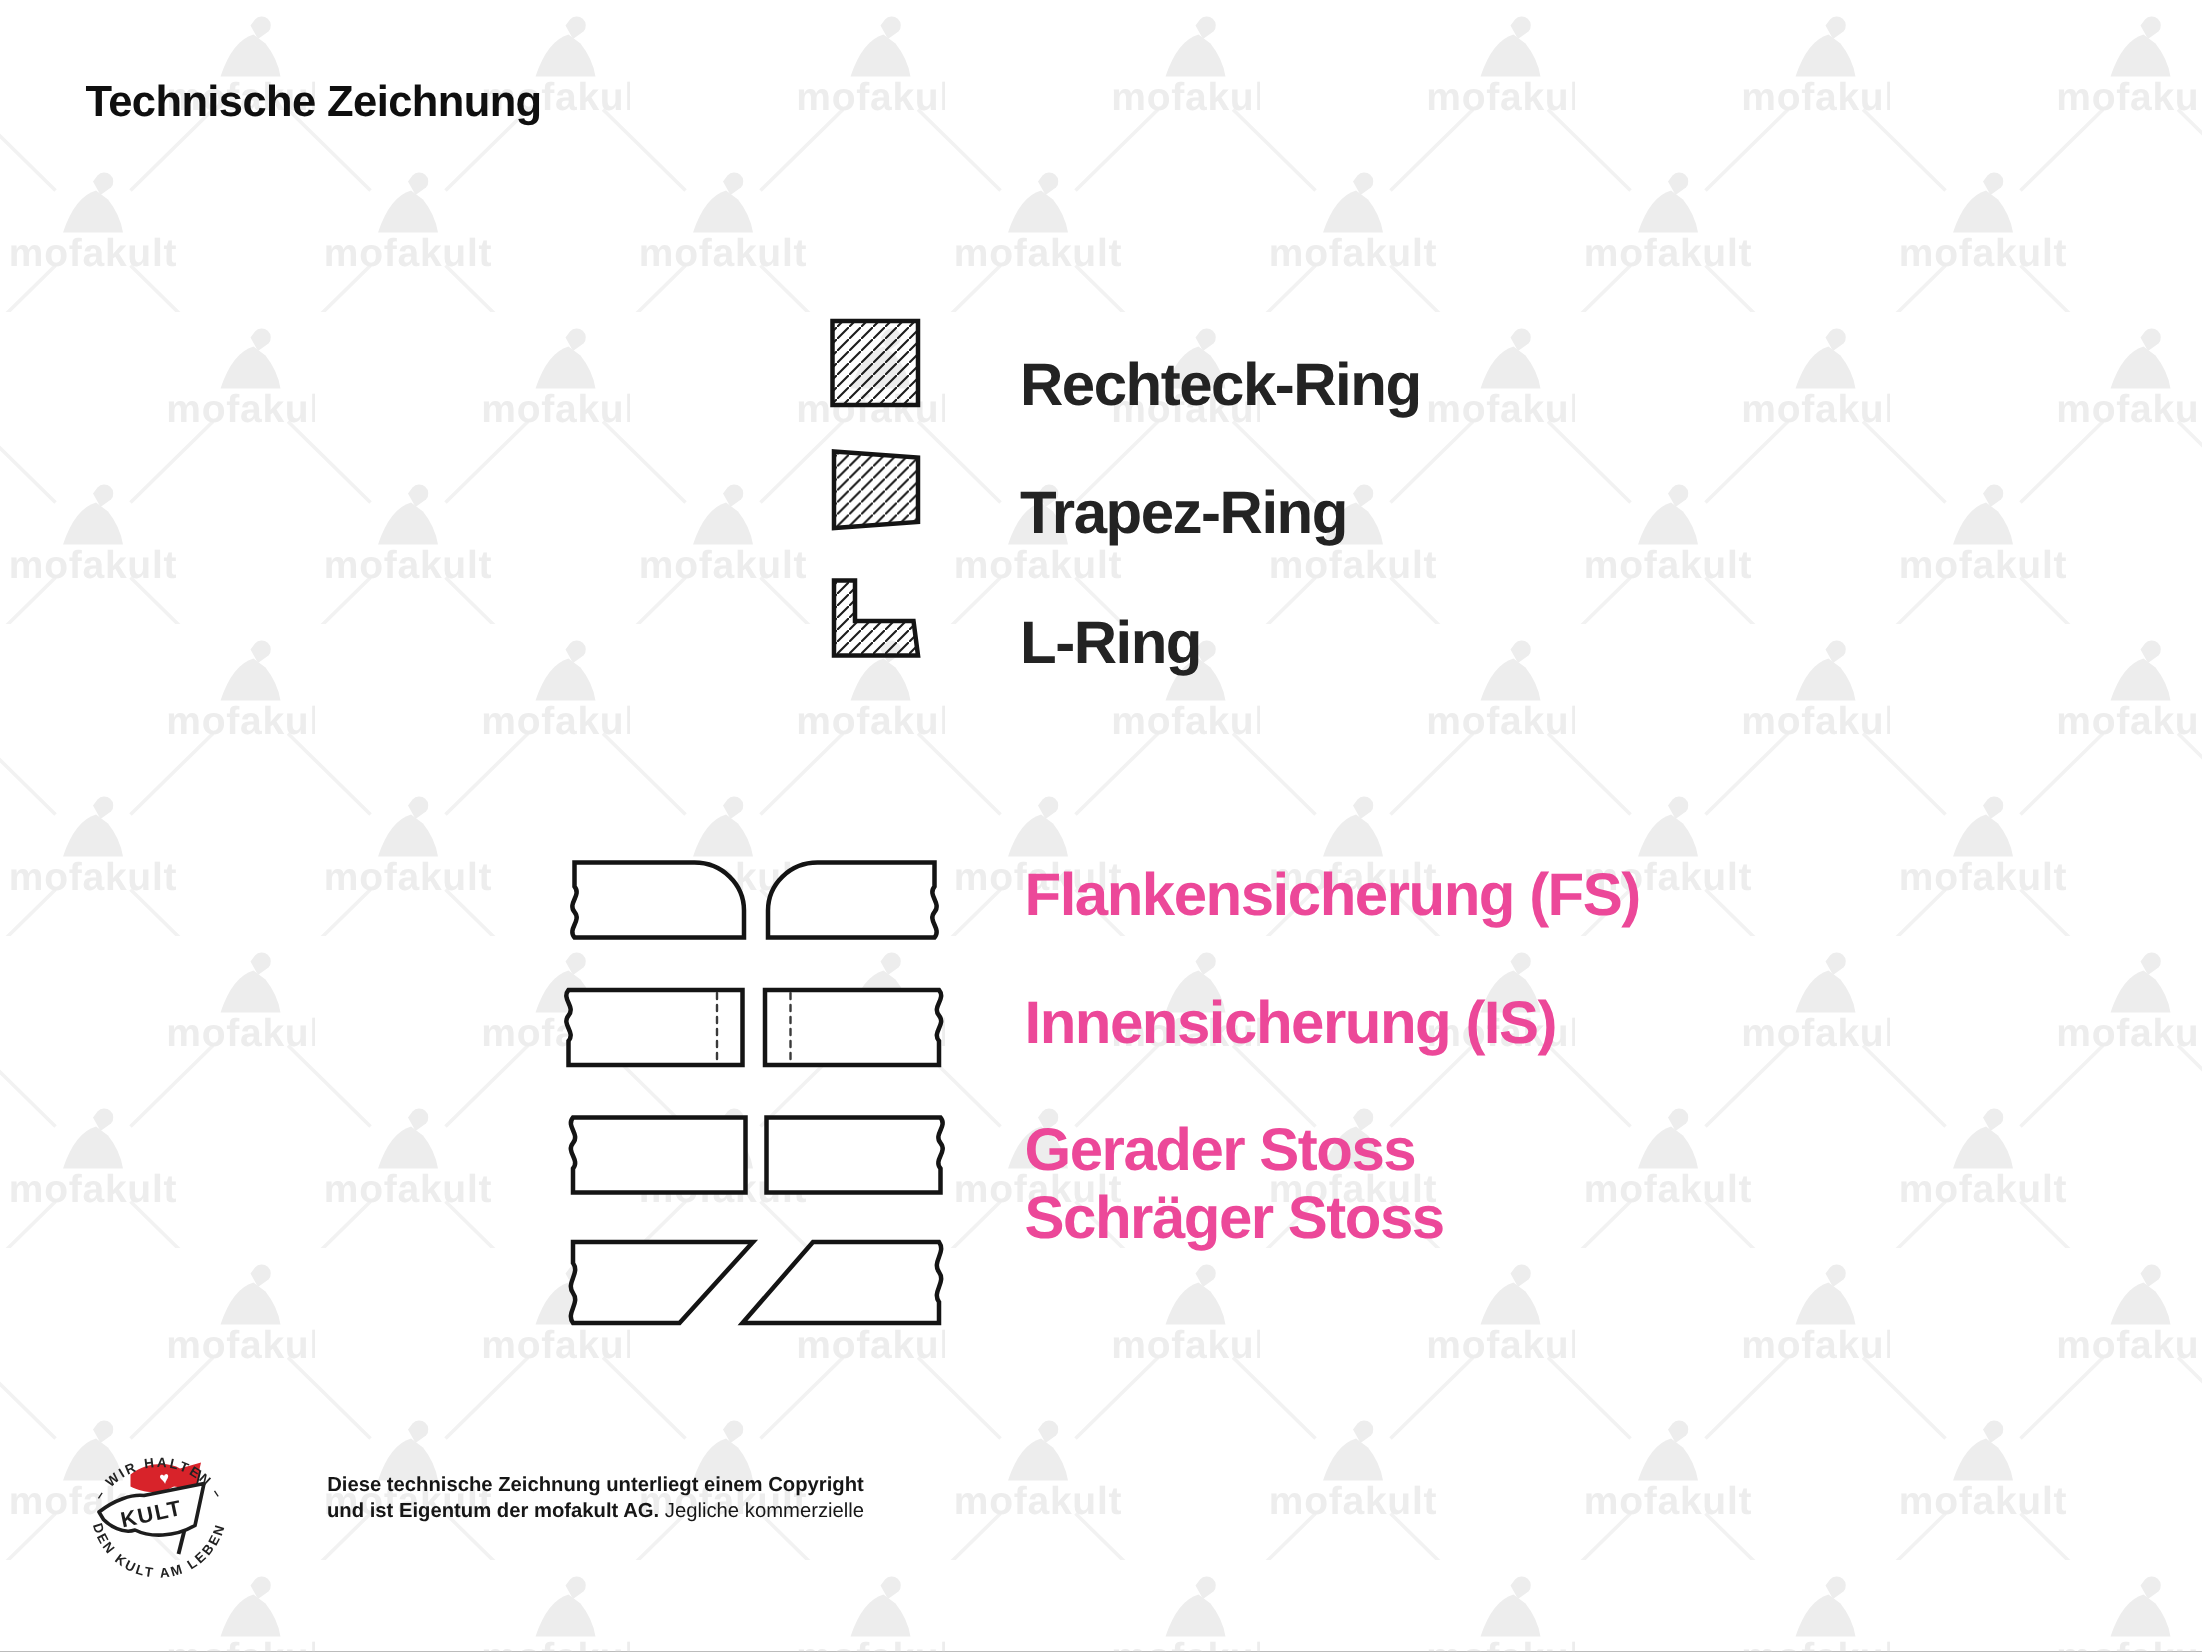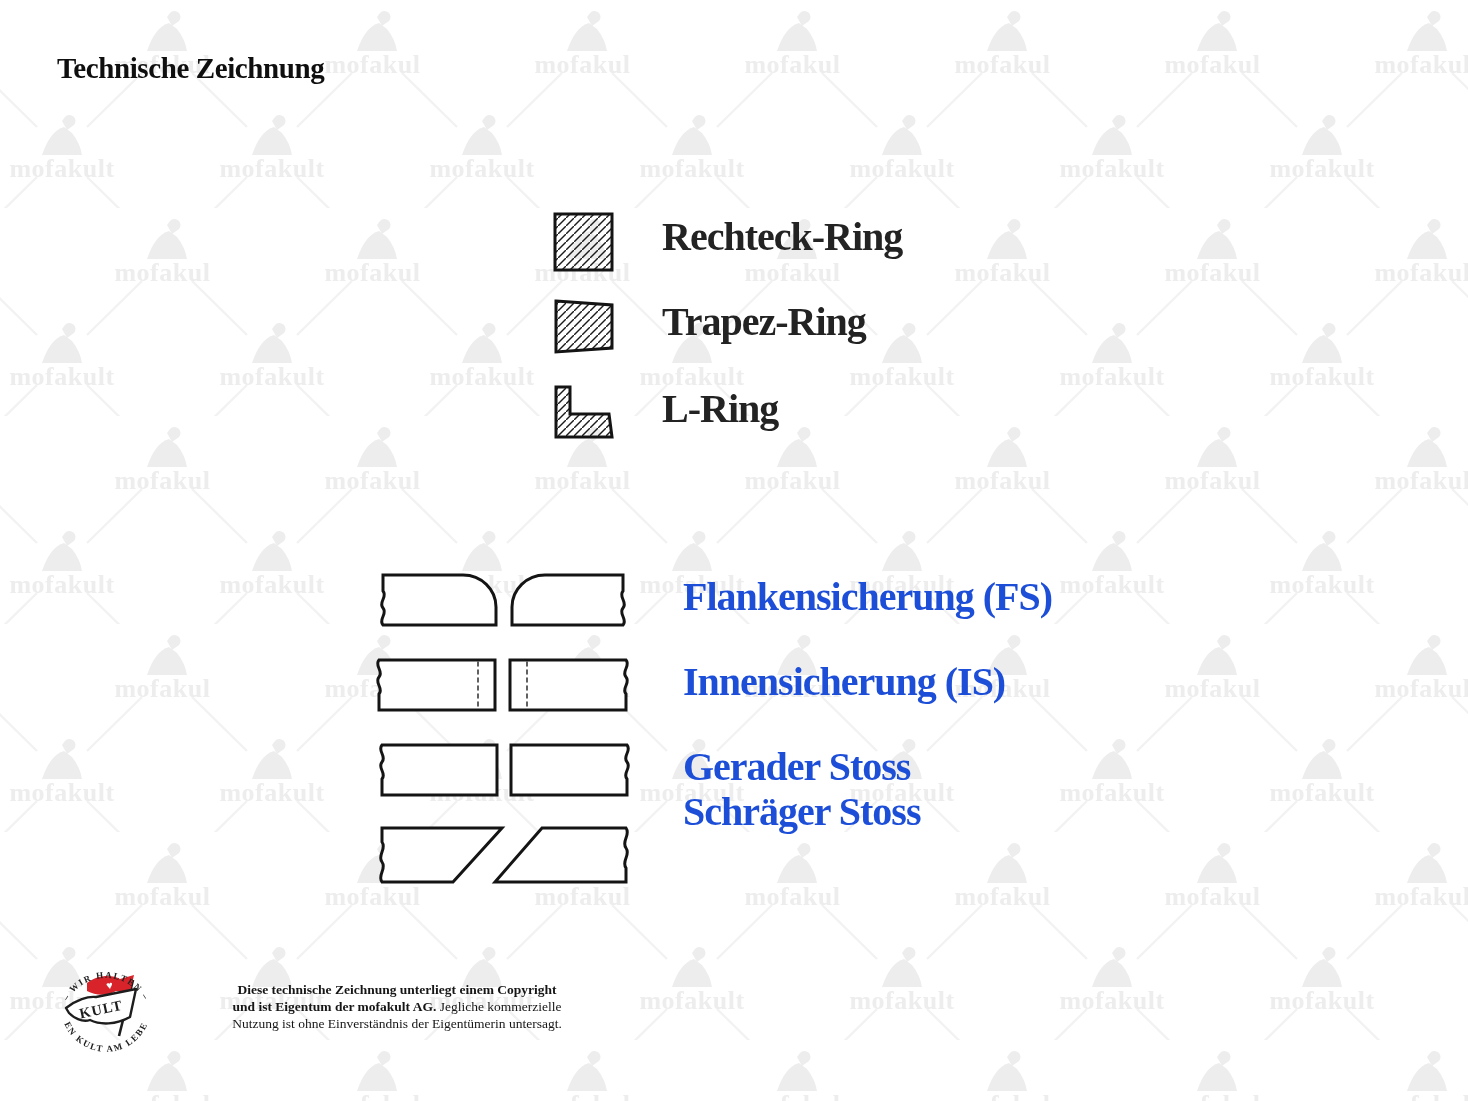--- a/index.html
+++ b/index.html
@@ -1,22 +1,22 @@
 <!DOCTYPE html>
 <html><head>
 <meta charset="utf-8">
 <style>
   html,body{margin:0;padding:0;background:#888;}
   #page{position:relative;width:1468px;height:1101px;background:#ffffff;overflow:hidden;
-        font-family:Liberation Serif, serif;margin:0 auto;}
+        font-family:Liberation Sans, sans-serif;margin:0 auto;}
   #wm-layer{position:absolute;left:0;top:0;z-index:0;}
   .content{position:absolute;z-index:1;}
   #title{left:57px;top:52px;font-size:29px;font-weight:bold;letter-spacing:-0.4px;color:#0f0f0f;}
-  .ring-label{position:absolute;left:662px;font-size:40px;font-weight:bold;letter-spacing:-1px;color:#232323;white-space:nowrap;line-height:1;}
-  .joint-label{position:absolute;left:683px;font-size:40px;font-weight:bold;letter-spacing:-1px;color:#1d4ed8;white-space:nowrap;line-height:1;text-align:center;}
+  .ring-label{position:absolute;left:680px;font-size:40px;font-weight:bold;letter-spacing:-1px;color:#232323;white-space:nowrap;line-height:1;margin-top:20px;}
+  .joint-label{position:absolute;left:683px;font-size:40px;font-weight:bold;letter-spacing:-1px;color:#ec4899;white-space:nowrap;line-height:1;text-align:center;}
   .diagram{position:absolute;}
   #copyright{left:167px;top:981px;width:460px;font-size:13.5px;line-height:17px;color:#161616;text-align:center;}
   #copyright strong{font-weight:bold;}
   .wm-text{font-size:26px;font-weight:600;letter-spacing:0.5px;}
   .arc-text{font-size:9px;font-weight:bold;letter-spacing:1.6px;fill:#222222;}
 </style>
 </head>
 <body>
 
 <div id="page">
@@ -134,16 +134,15 @@
       <textPath href="#arcTop" startOffset="50%" text-anchor="middle">–  WIR HALTEN  –</textPath>
     </text>
     <text class="arc-text">
       <textPath href="#arcBot" startOffset="50%" text-anchor="middle">DEN KULT AM LEBEN</textPath>
     </text>
   </svg>
 
   <div class="content" id="copyright">
     <div><strong>Diese technische Zeichnung unterliegt einem Copyright</strong><span></span></div>
     <div><strong>und ist Eigentum der mofakult AG.</strong><span> Jegliche kommerzielle</span></div>
-    <div><strong></strong><span>Nutzung ist ohne Einverständnis der Eigentümerin untersagt.</span></div>
   </div>
 
 </div>
 
 </body></html>

